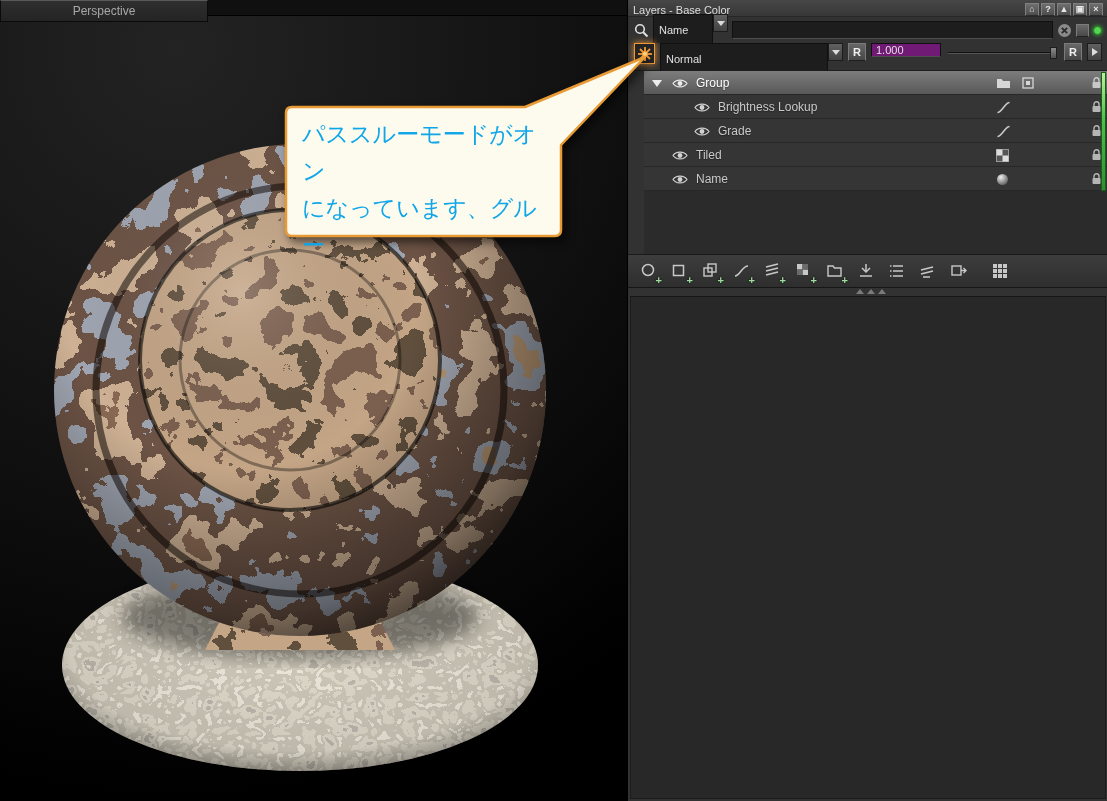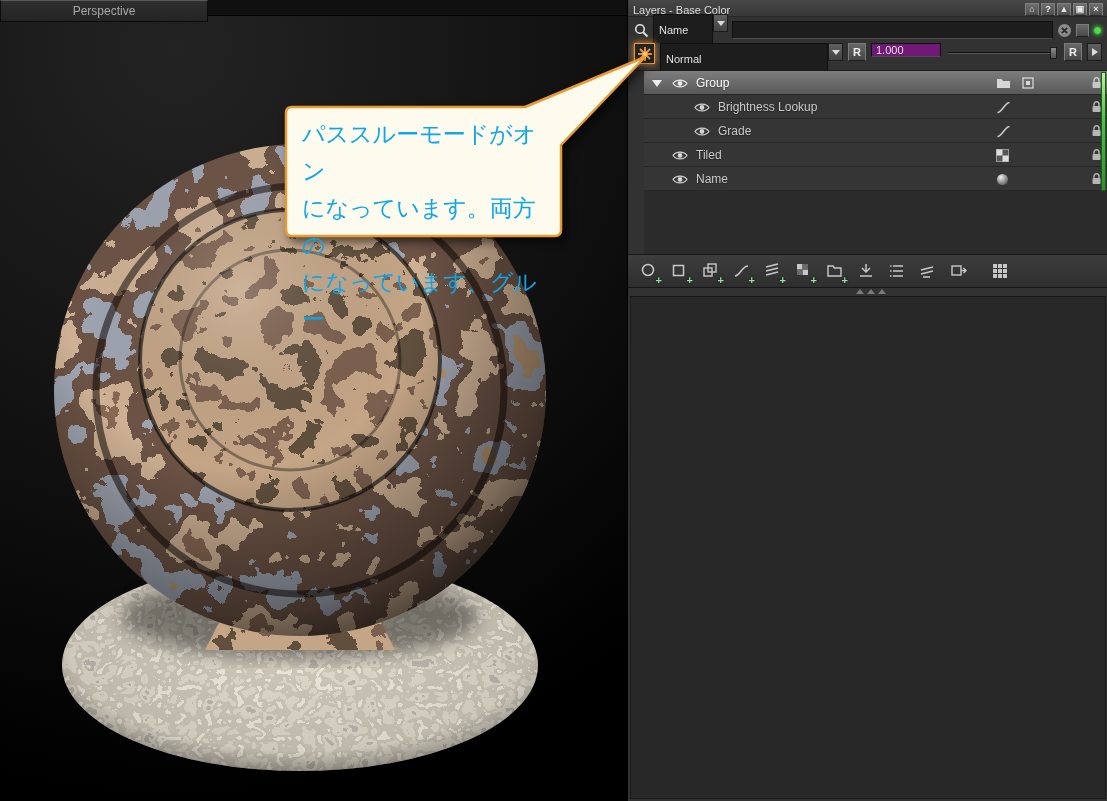--- a/index.html
+++ b/index.html
@@ -483,17 +483,16 @@
     <div class="emptyarea"></div>
   </div>
 
   <div class="callout">
     <svg width="380" height="200" viewBox="0 0 380 200">
       <path d="M 12 59 L 245 59 L 365 9 L 281 97 L 281 182 Q 281 188 275 188 L 12 188 Q 6 188 6 182 L 6 65 Q 6 59 12 59 Z" fill="#FDFBEE" stroke="#E89A35" stroke-width="2.5" stroke-linejoin="round"></path>
     </svg>
   </div>
   <div class="callout-text">
     <div>パススルーモードがオン</div>
-    <div>になっています。両方の</div>
     <div>になっています、グルー</div>
   </div>
 
 </div>
 
 </body></html>

